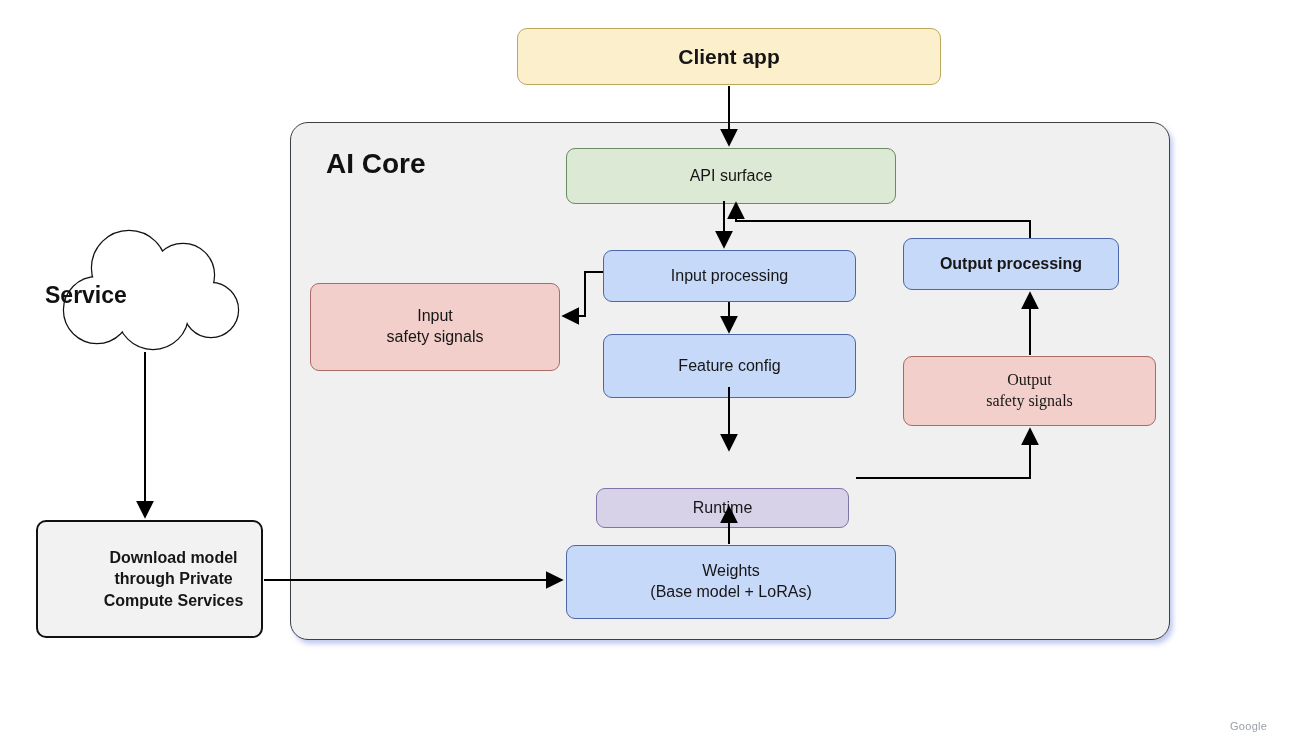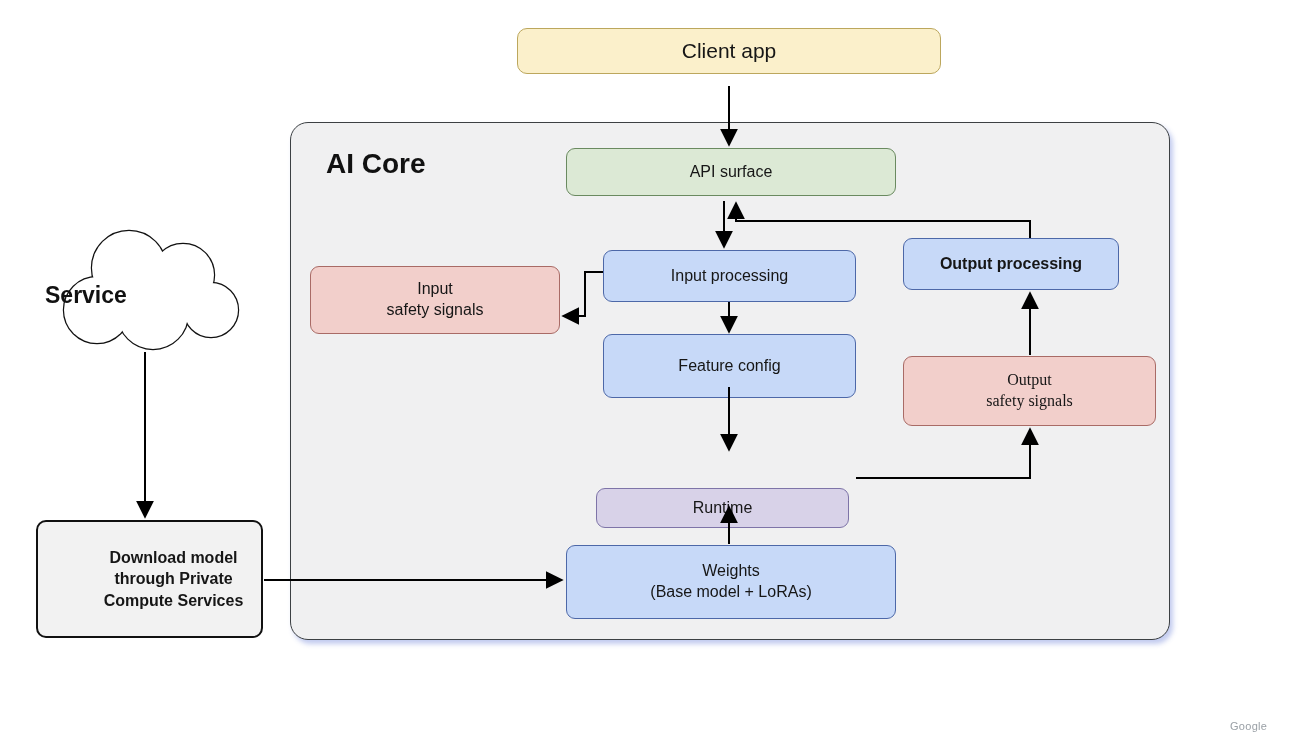--- a/index.html
+++ b/index.html
@@ -9,29 +9,29 @@
 
   .node{position:absolute;display:flex;flex-direction:column;align-items:center;
         justify-content:center;text-align:center;border-radius:9px;
         font-size:16px;line-height:1.3;color:#161616;box-sizing:border-box;}
   .node.yellow{background:var(--yellow-fill,#FBF0CB);border:1.6px solid var(--yellow-border,#BCA75D);}
   .node.green {background:var(--green-fill,#DCE9D5); border:1.6px solid var(--green-border,#6A8A60);}
   .node.blue  {background:var(--blue-fill,#C7D9F8);  border:1.6px solid var(--blue-border,#4D68A8);}
   .node.pink  {background:var(--pink-fill,#F2CFCB);  border:1.6px solid var(--pink-border,#A96B66);}
   .node.purple{background:var(--purple-fill,#D8D2E8);border:1.6px solid var(--purple-border,#7E74A8);}
 
-  #client-app{left:517px;top:28px;width:424px;height:46px;font-size:21px;font-weight:normal;border-radius:10px;}
+  #client-app{left:517px;top:28px;width:424px;height:57px;font-size:21px;font-weight:bold;border-radius:10px;}
   #ai-core{position:absolute;left:290px;top:122px;width:880px;height:518px;border-radius:18px;
            background:var(--container-fill,#F0F0F1);border:1.6px solid var(--container-border,#3C4043);
            box-shadow:3px 4px 5px rgba(120,140,220,.45);box-sizing:border-box;}
   #ai-core-label{position:absolute;left:326px;top:148px;font-size:28px;font-weight:bold;color:#111;}
 
-  #api-surface      {left:566px;top:148px;width:330px;height:48px;}
+  #api-surface      {left:566px;top:148px;width:330px;height:56px;}
   #input-processing {left:603px;top:250px;width:253px;height:52px;}
-  #input-safety     {left:310px;top:266px;width:250px;height:68px;align-items:center;}
+  #input-safety     {left:310px;top:283px;width:250px;height:88px;align-items:center;}
   #feature-config   {left:603px;top:334px;width:253px;height:64px;}
   #output-processing{left:903px;top:238px;width:216px;height:52px;font-weight:bold;}
   #output-safety    {left:903px;top:356px;width:253px;height:70px;font-family:Liberation Serif, serif;}
   #runtime          {left:596px;top:452px;width:253px;height:40px;margin-top:36px;}
   #weights          {left:566px;top:545px;width:330px;height:74px;}
 
   #download-model{left:36px;top:520px;width:227px;height:118px;border-radius:10px;
                   background:var(--download-fill,#F2F2F2);border:2px solid var(--download-border,#111);
                   font-weight:bold;font-size:16px;line-height:1.35;padding-left:48px;}
 

